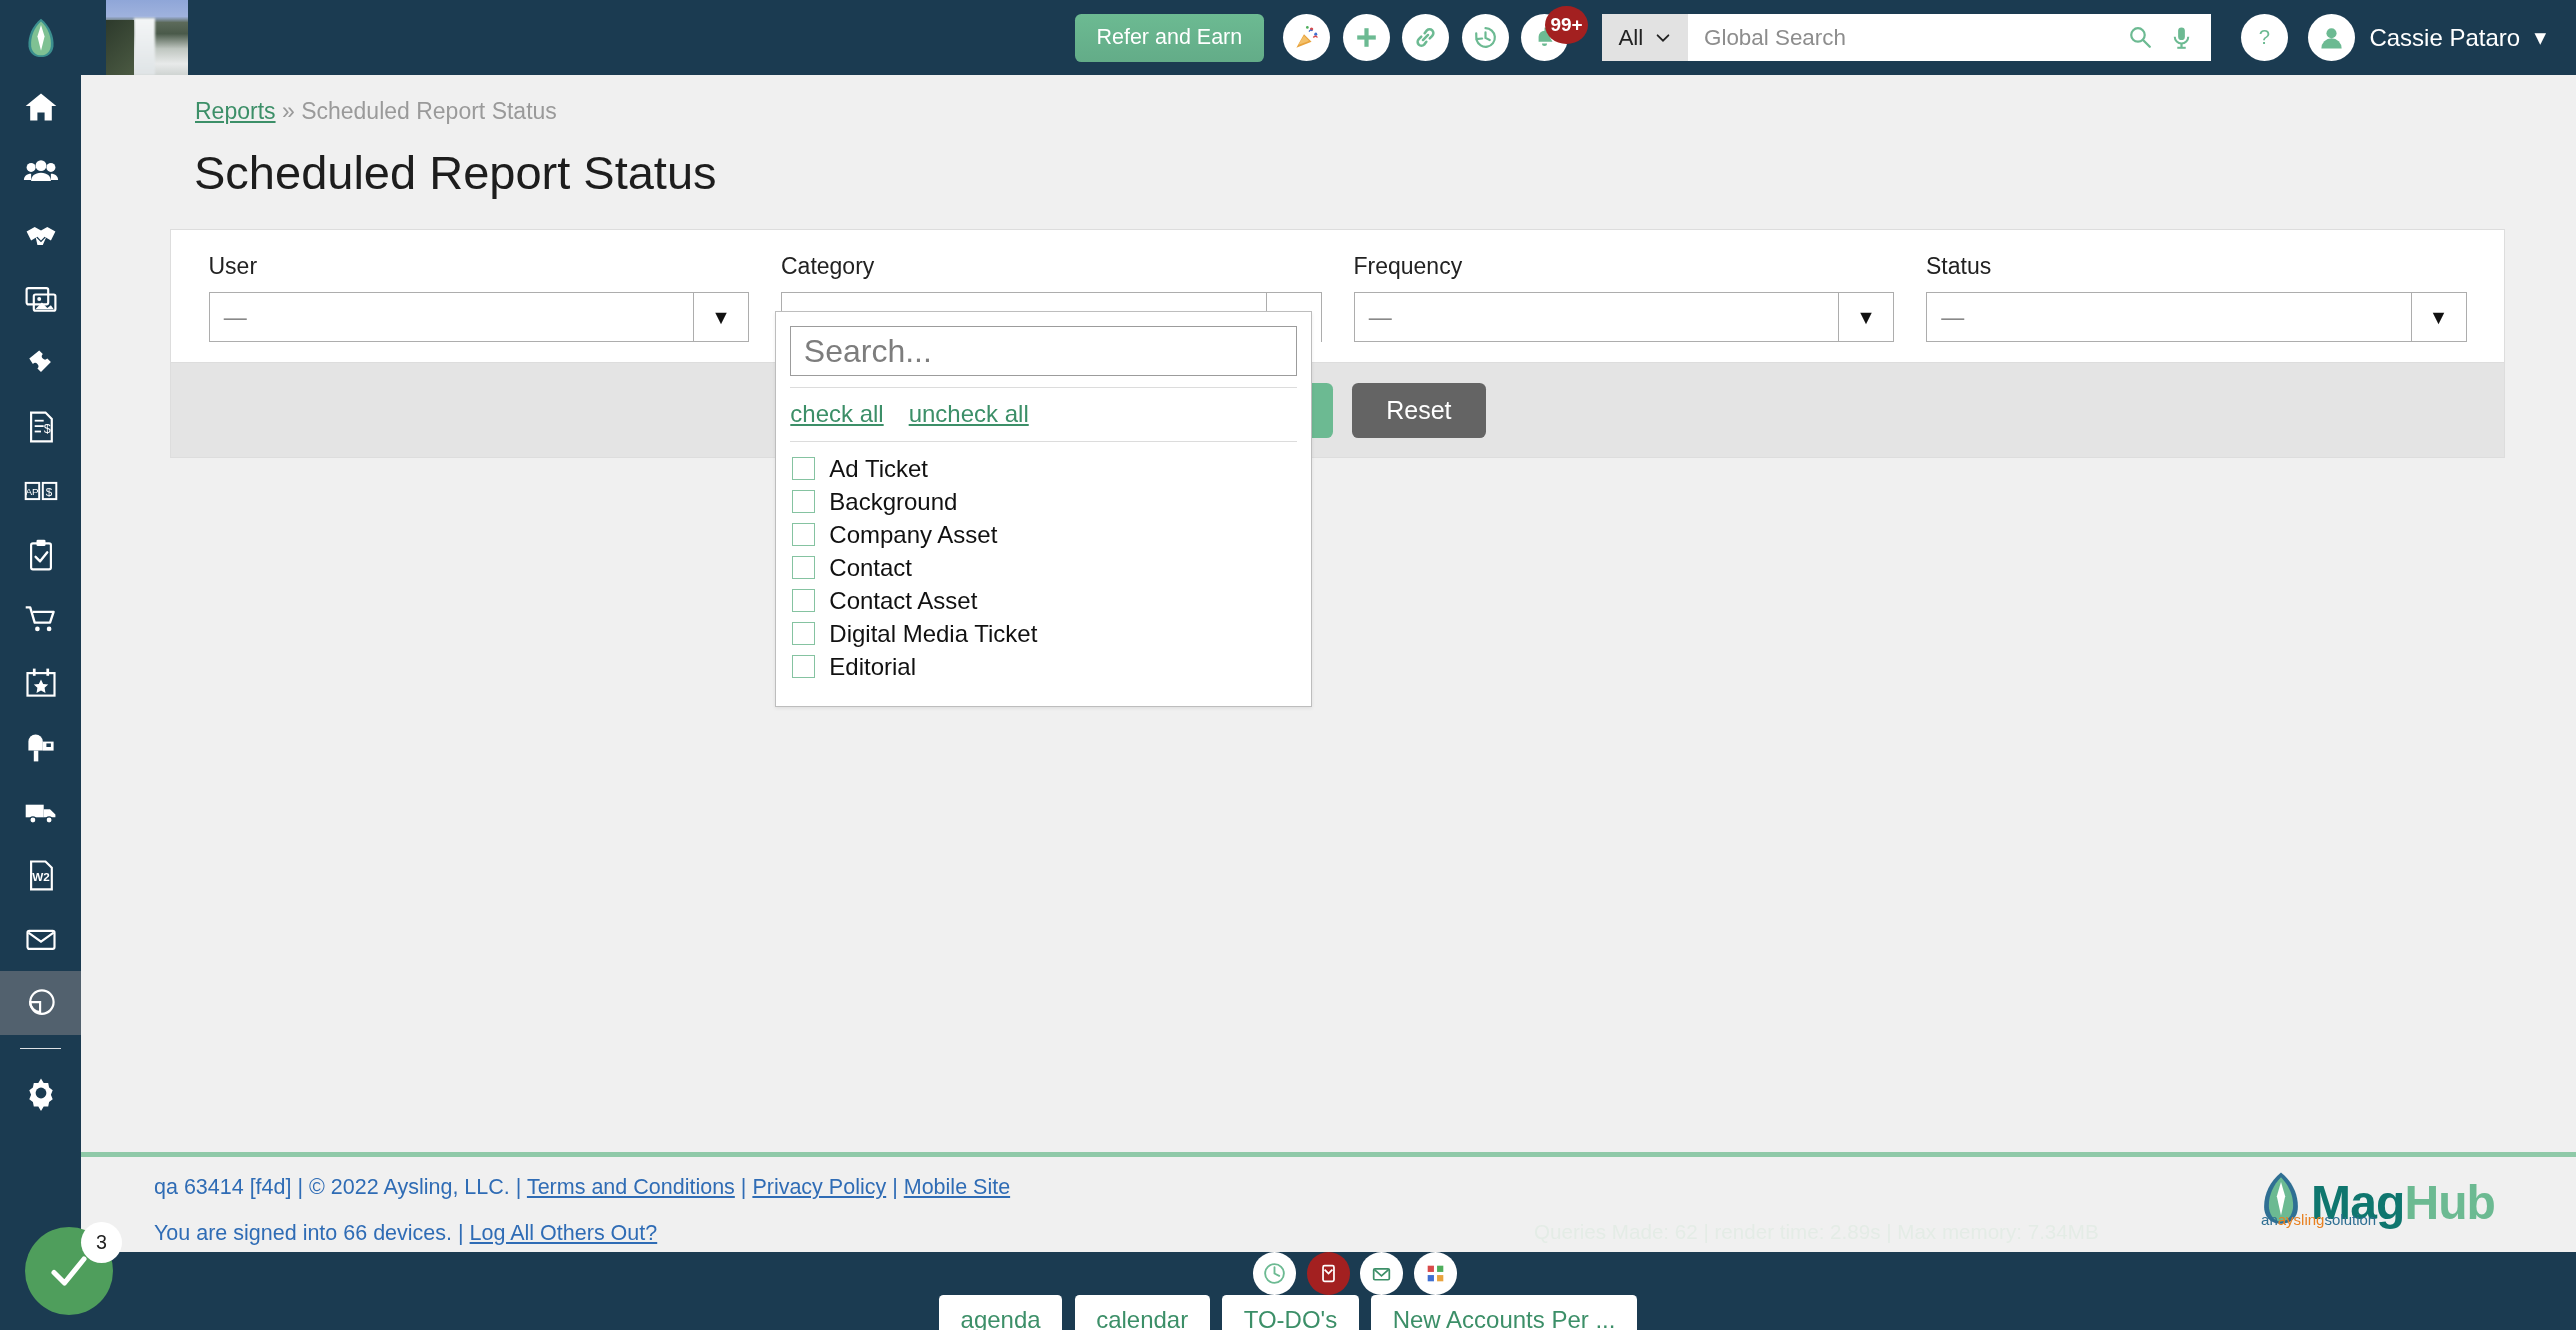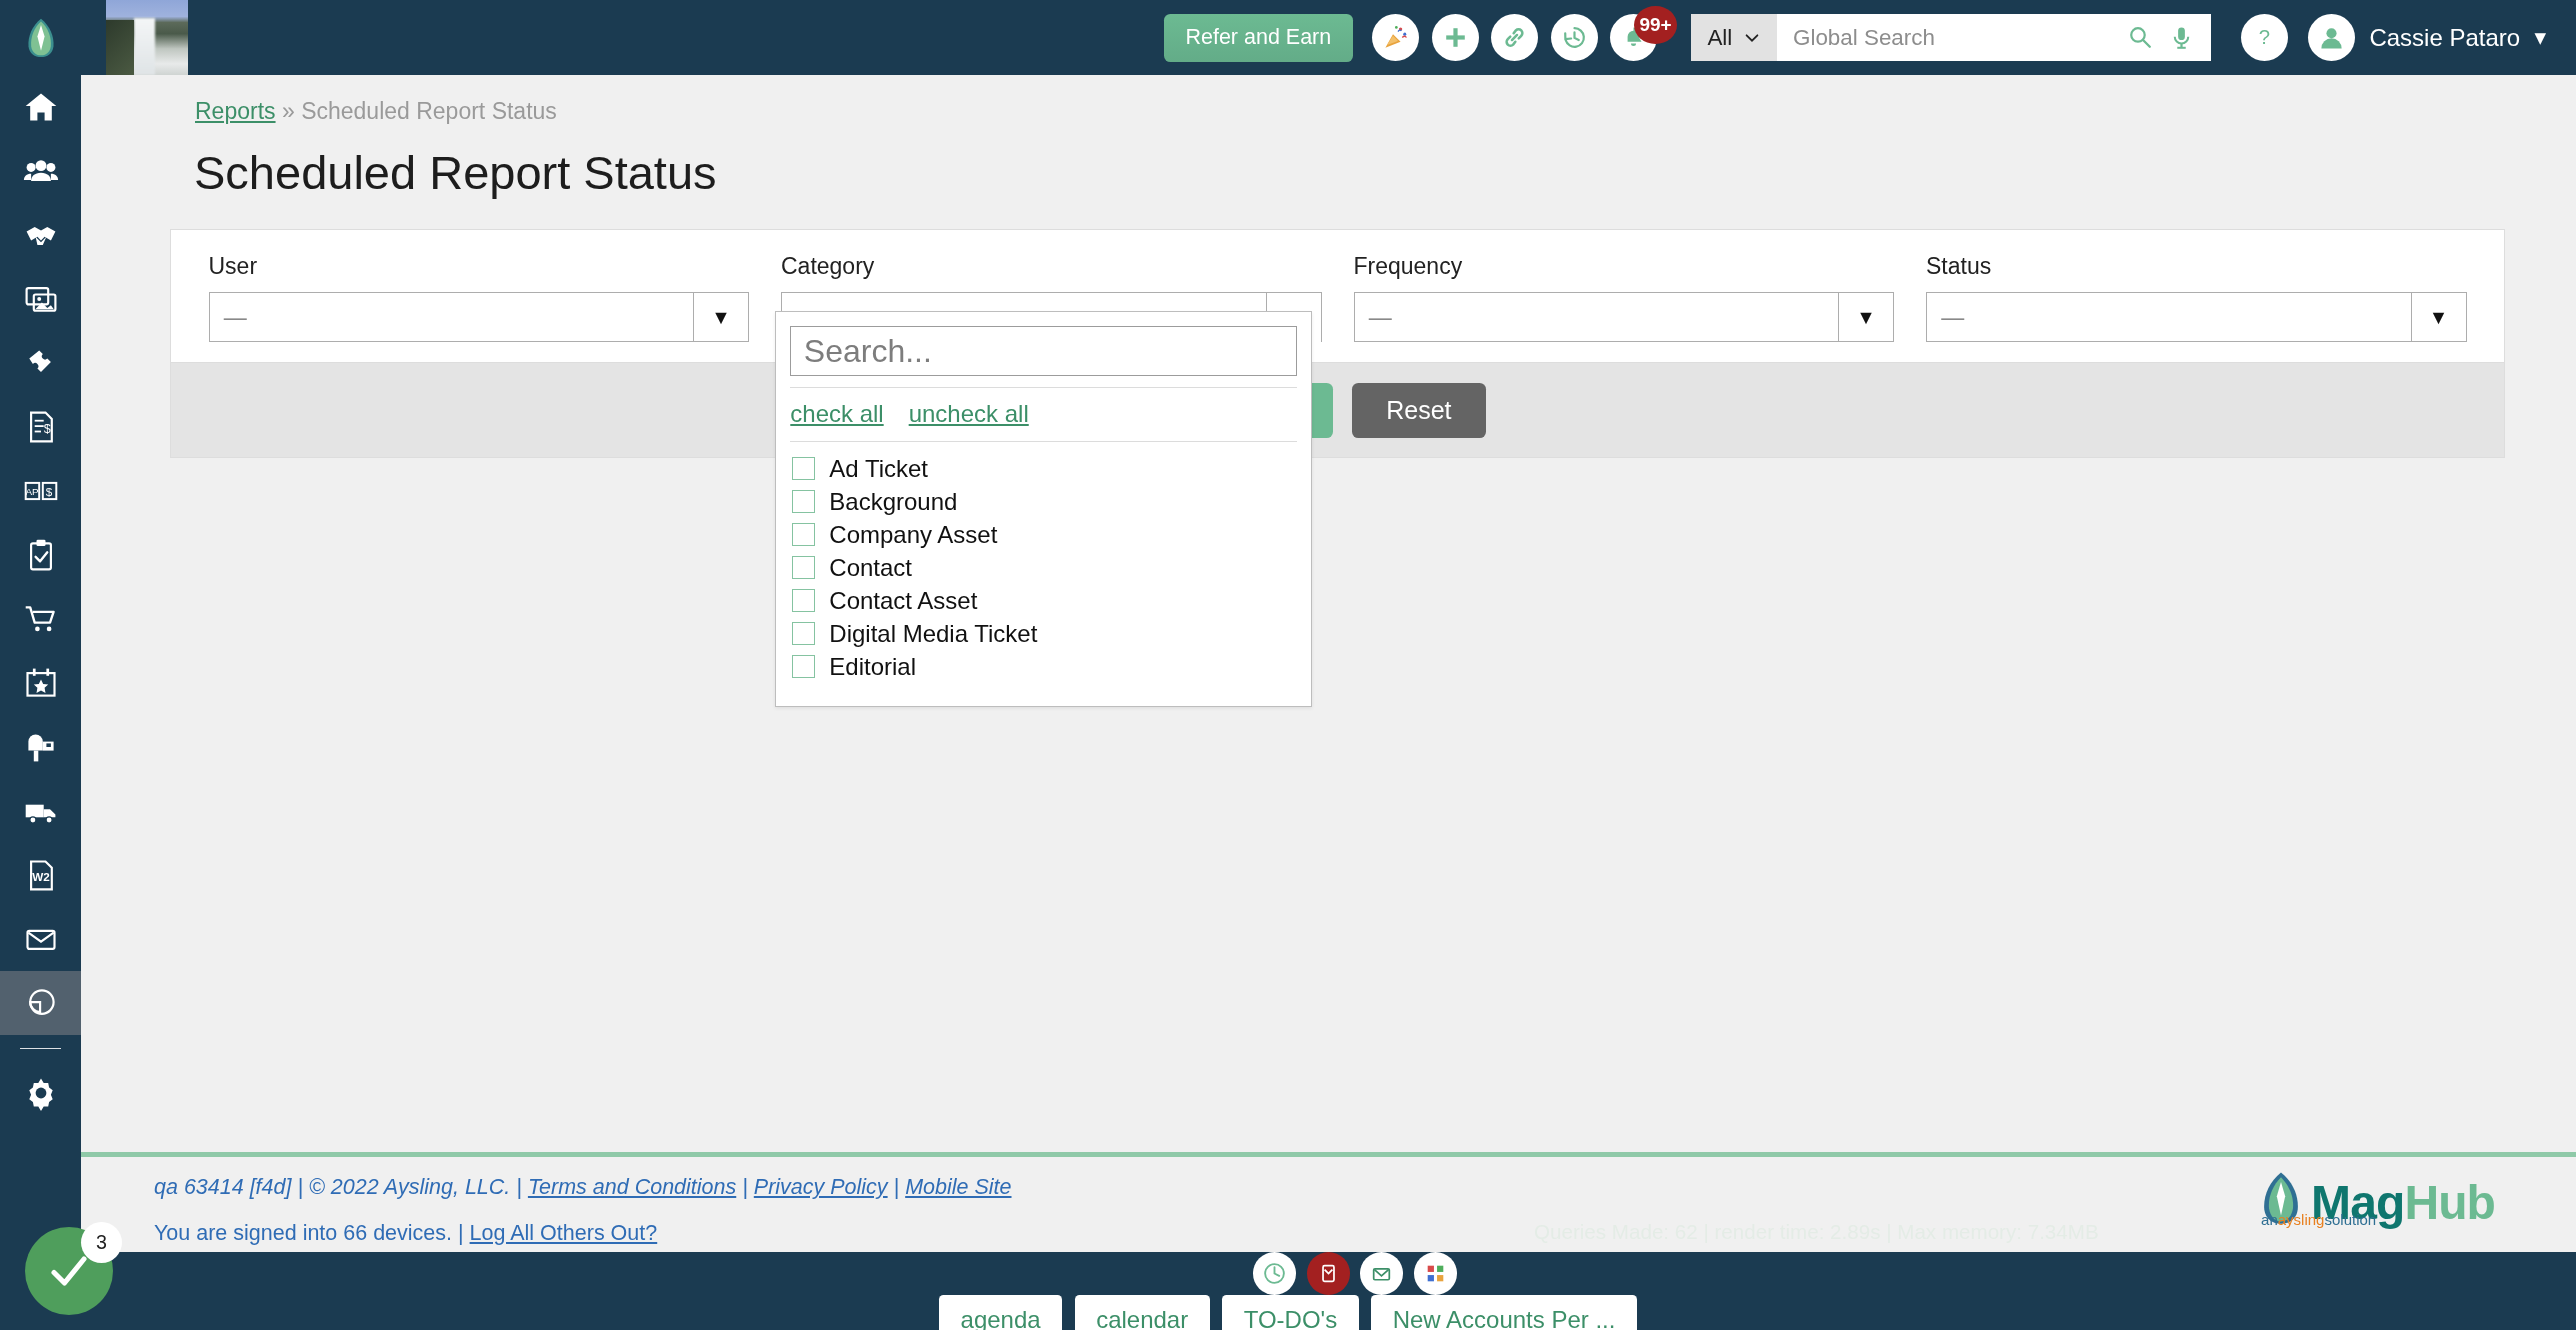--- a/index.html
+++ b/index.html
@@ -52,21 +52,21 @@
   .bell-wrap { position: relative; }
   .badge99 {
     position: absolute; top: -8px; right: -19.7px;
     background: #a32020; color: #fff; border-radius: 50%;
     min-width: 38px; height: 38px; padding: 0 5.4px;
     display: flex; align-items: center; justify-content: center;
     font-size: 19px; font-weight: bold;
   }
   .searchbox {
     margin-left: 34px; height: 47px; display: flex; align-items: stretch;
-    background: #fff; width: 520px;
+    background: #fff; width: 609px;
   }
   .search-scope {
     background: #e2e2e2; display: flex; align-items: center; gap: 10.7px;
     padding: 0 16px; font-size: 22.4px; color: #222; cursor: pointer;
   }
   .search-input {
     flex: 1; border: 0; outline: none; font-size: 22.4px; color: #666;
     padding-left: 16px; font-family: "Liberation Sans", sans-serif; background: #fff;
   }
   .search-input::placeholder { color: #8d8d8d; }
@@ -153,21 +153,21 @@
     width: 23px; height: 23px; border: 1.8px solid #85c3a1; background: #fff; flex: none;
   }
   .dd-label { font-size: 24px; color: #111; }
 
   
   .footer {
     position: absolute; top: 1152px; left: 81px; width: 2496px; height: 100px;
     background: #f0f0f0; border-top: 5.4px solid #8fc9a8;
   }
   .footer-line { margin-left: 73px; font-size: 21.5px; color: #2f6cb5; }
-  .footer-line.l1 { padding-top: 18px; font-style: italic; }
+  .footer-line.l1 { padding-top: 18px; }
   .footer-line.l2 { padding-top: 20.6px; }
   .footer-line a { color: #2f6cb5; text-decoration: underline; }
   .footer-plain { color: #2f6cb5; }
   .footer-stats {
     position: absolute; left: 1453px; top: 63px; font-size: 20.6px; color: #e4ece6;
   }
   .maghub {
     position: absolute; right: 82px; top: 12.5px; display: flex; align-items: flex-end; gap: 5.4px;
   }
   .mh-mark { width: 50px; height: 55px; position: relative; }

